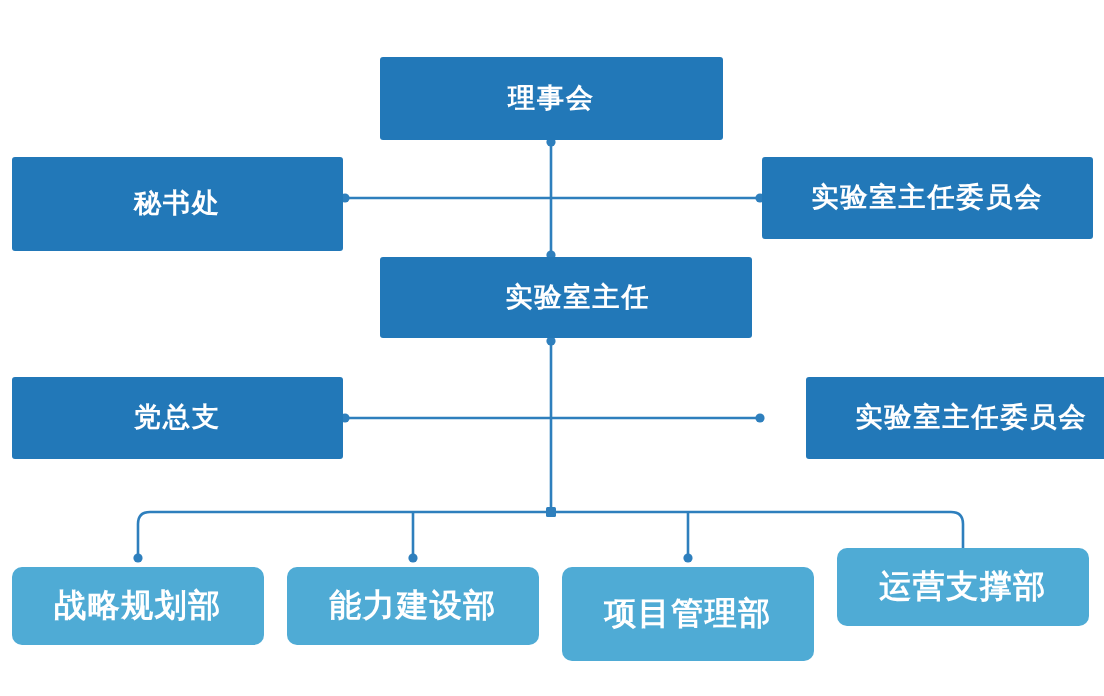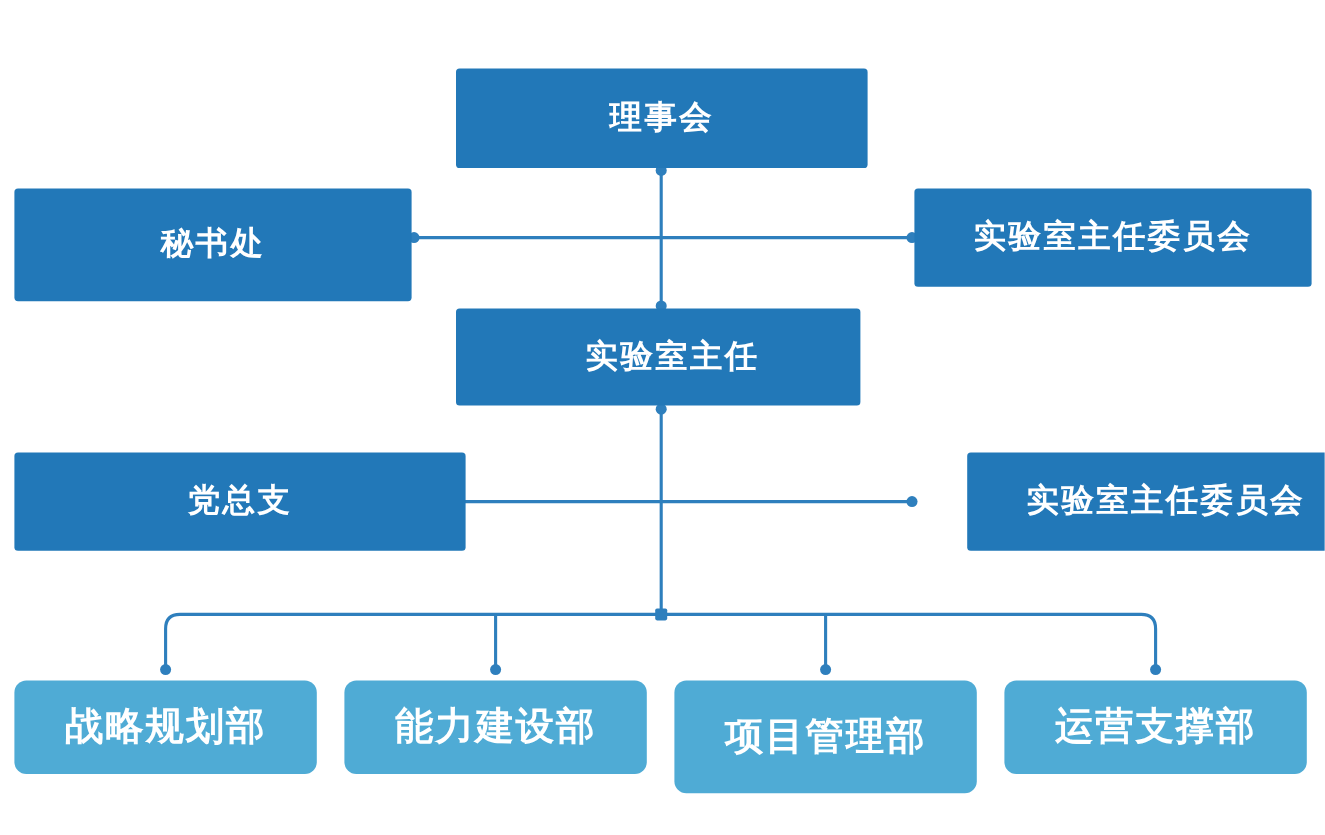--- a/index.html
+++ b/index.html
@@ -104,41 +104,41 @@
   </div>
 
   <div class="node primary" style="left:12px; top:157px; width:331px; height:94px;">
     <span class="node-label">秘书处</span>
   </div>
 
   <div class="node primary" style="left:762px; top:157px; width:331px; height:82px;">
     <span class="node-label">实验室主任委员会</span>
   </div>
 
-  <div class="node primary" style="left:380px; top:257px; width:337px; height:81px;padding-left:24px;">
+  <div class="node primary" style="left:380px; top:257px; width:372px; height:81px;padding-left:24px;">
     <span class="node-label">实验室主任</span>
   </div>
 
-  <div class="node primary" style="left:12px; top:377px; width:376px; height:82px;">
+  <div class="node primary" style="left:12px; top:377px; width:331px; height:82px;">
     <span class="node-label">党总支</span>
   </div>
 
   <div class="node primary" style="left:806px; top:377px; width:331px; height:82px;">
     <span class="node-label">实验室主任委员会</span>
   </div>
 
   <div class="node leaf" style="left:12px; top:567px; width:252px; height:78px;">
     <span class="node-label">战略规划部</span>
   </div>
 
   <div class="node leaf" style="left:287px; top:567px; width:252px; height:78px;">
     <span class="node-label">能力建设部</span>
   </div>
 
   <div class="node leaf" style="left:562px; top:567px; width:252px; height:94px;">
     <span class="node-label">项目管理部</span>
   </div>
 
-  <div class="node leaf" style="left:837px; top:567px; width:252px; height:78px;">
+  <div class="node leaf" style="left:837px; top:548px; width:252px; height:78px;">
     <span class="node-label">运营支撑部</span>
   </div>
 
 </div>
 
 </body></html>

